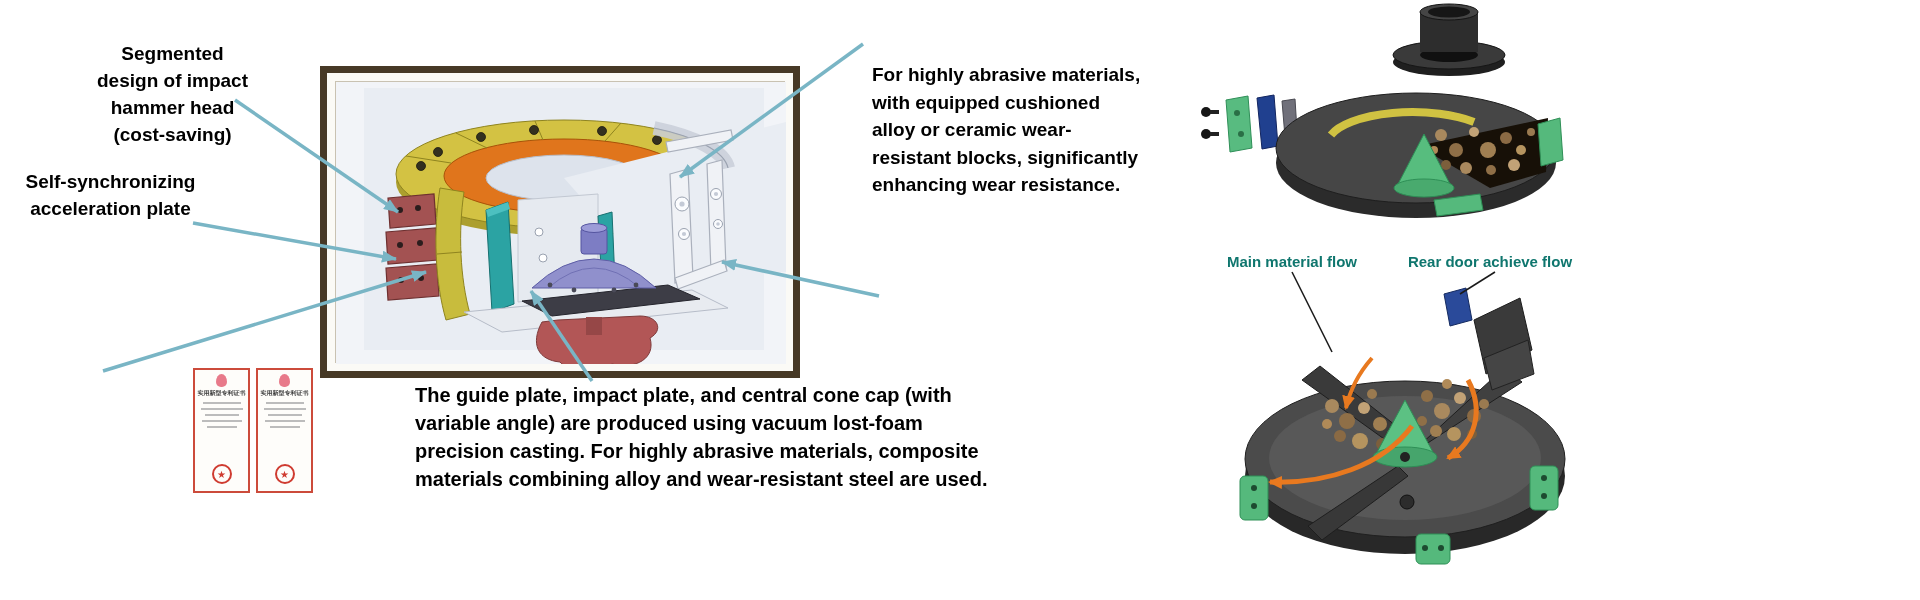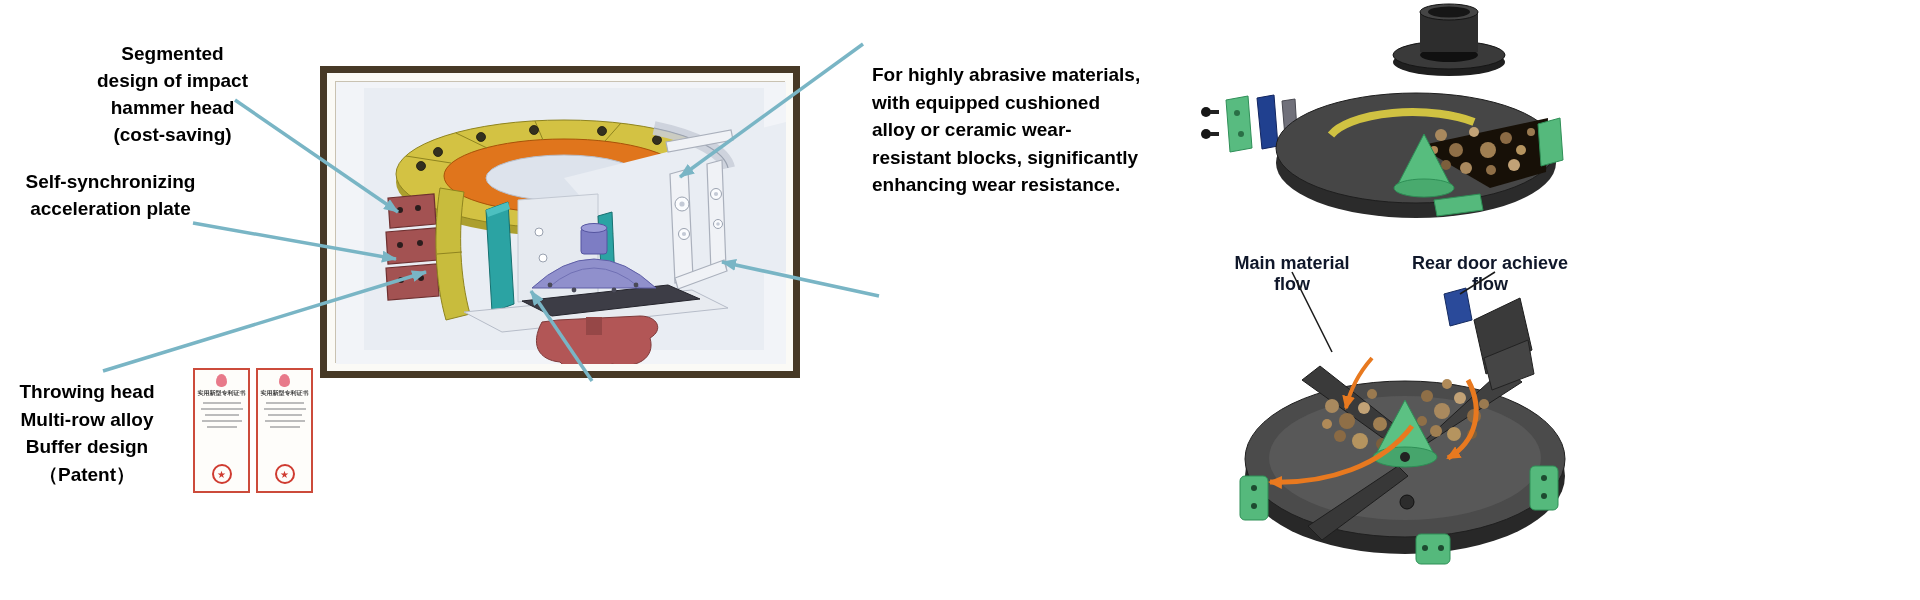--- a/index.html
+++ b/index.html
@@ -9,21 +9,21 @@
 
   .callout { position:absolute; font-weight:bold; color:#000; white-space:pre-line;
              font-size:19px; line-height:27px; }
   .c-segmented { left:55px;  top:40px;  width:235px; text-align:center; }
   .c-selfsync  { left:8px;   top:168px; width:205px; text-align:center; }
   .c-throwing  { left:2px;   top:378px; width:170px; text-align:center; line-height:27.5px; }
   .c-abrasive  { left:872px; top:20px;  width:300px; text-align:left; line-height:27.5px;margin-top:41px; }
   .c-precision { left:886px; top:185px; width:300px; text-align:left; line-height:27.5px; }
   .c-guide     { left:415px; top:381px; width:585px; text-align:left; font-size:20px; line-height:28px; }
 
-  .flow-label { position:absolute; top:253px; font-weight:bold; font-size:18px; color:#0f172a; }
+  .flow-label { position:absolute; top:253px; font-weight:bold; font-size:15px; color:#0f766e; }
   .fl-main { left:1222px; width:140px; text-align:center; }
   .fl-rear { left:1400px; width:180px; text-align:center; }
 
   .frame { position:absolute; left:320px; top:66px; width:480px; height:312px;
            border:7px solid #473926; background:#fbfaf6; padding:8px; }
   .frame-inner { width:450px; height:282px; border:1px solid #c9c2b2; background:#f2f4f8; }
   .rotor-svg { display:block; width:450px; height:282px; }
 
   .cert { position:absolute; top:368px; width:57px; height:125px; background:#fefdfa;
           border:2px solid #cc4b3b; text-align:center; }
@@ -50,24 +50,20 @@
 <body>
 
 <div class="canvas">
 
   <div class="callout c-segmented">Segmented
 design of impact
 hammer head
 (cost-saving)</div>
   <div class="callout c-selfsync">Self-synchronizing
 acceleration plate</div>
-  <div class="callout c-throwing">Throwing head
-Multi-row alloy
-Buffer design
-（Patent）</div>
 
   <div class="cert cert1">
     <div class="cert-emblem"></div>
     <div class="cert-title">实用新型专利证书</div>
     <div class="cert-line lw1"></div>
     <div class="cert-line lw2"></div>
     <div class="cert-line lw3"></div>
     <div class="cert-line lw4"></div>
     <div class="cert-line lw5"></div>
     <div class="cert-seal">★</div>
@@ -174,20 +170,24 @@
         <rect x="250" y="235" width="16" height="18" fill="#964747"></rect>
       </svg>
     </div>
   </div>
 
   <div class="callout c-abrasive">For highly abrasive materials,
 with equipped cushioned
 alloy or ceramic wear-
 resistant blocks, significantly
 enhancing wear resistance.</div>
+  <div class="callout c-guide">The guide plate, impact plate, and central cone cap (with
+variable angle) are produced using vacuum lost-foam
+precision casting. For highly abrasive materials, composite
+materials combining alloy and wear-resistant steel are used.</div>
 
   <svg class="exploded-svg" viewBox="0 0 380 250">
 
     <g>
       <circle cx="10" cy="112" r="5" fill="#161616"></circle>
         <rect x="14" y="110" width="9" height="4" fill="#222222"></rect>
       <circle cx="10" cy="134" r="5" fill="#161616"></circle>
         <rect x="14" y="132" width="9" height="4" fill="#222222"></rect>
       <polygon points="30,100 52,96 56,148 34,152" fill="#58bb80" stroke="#2f8f58"></polygon>
       <circle cx="41" cy="113" r="3" fill="#2a6f46"></circle>

